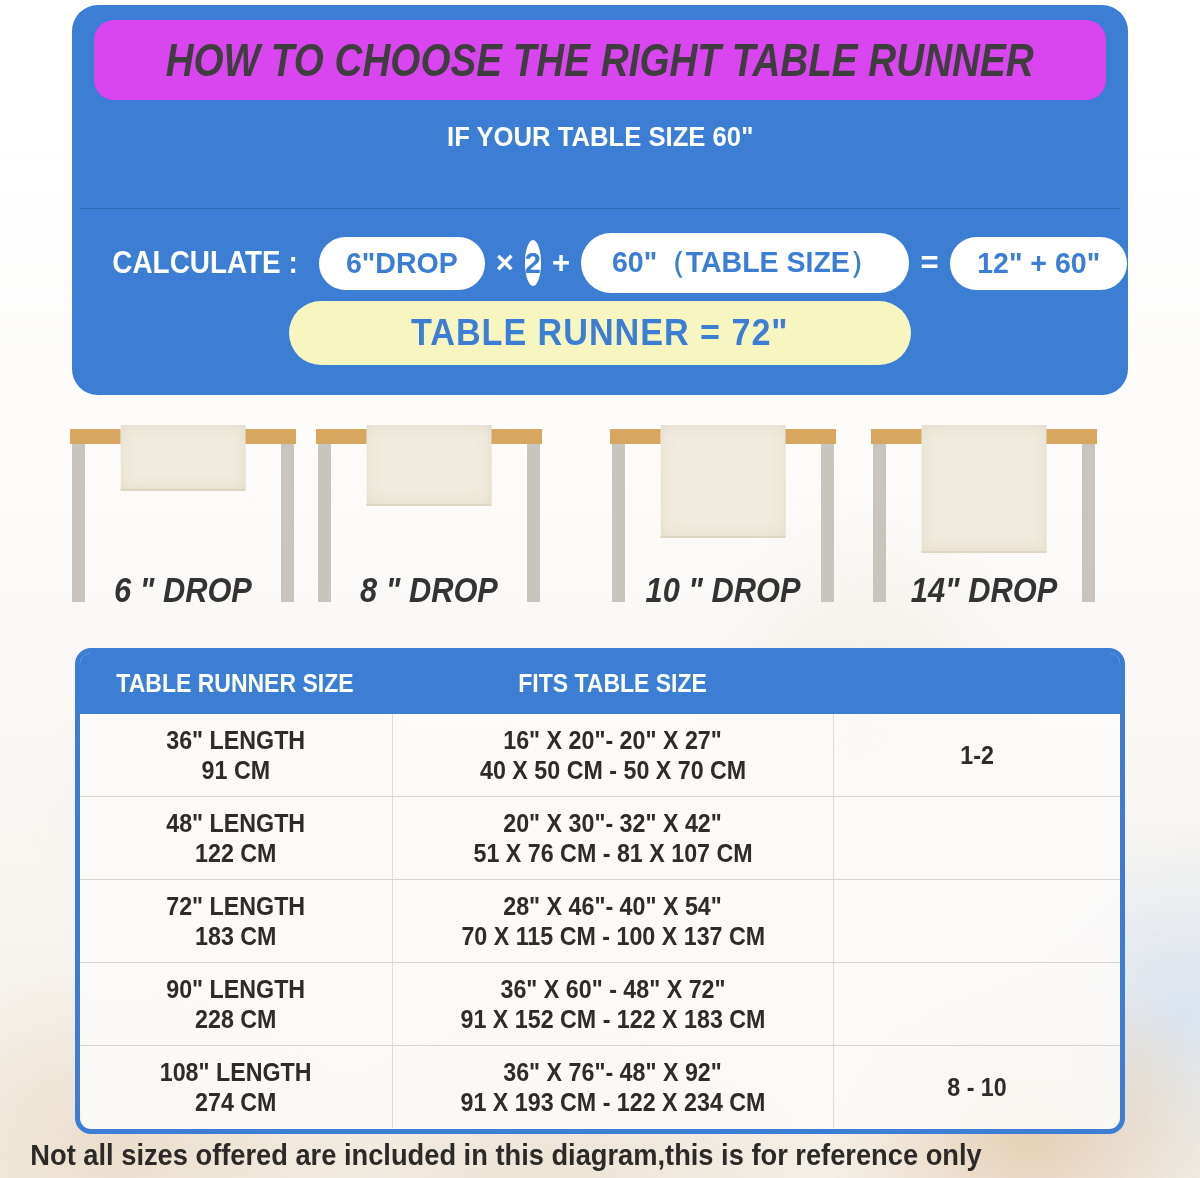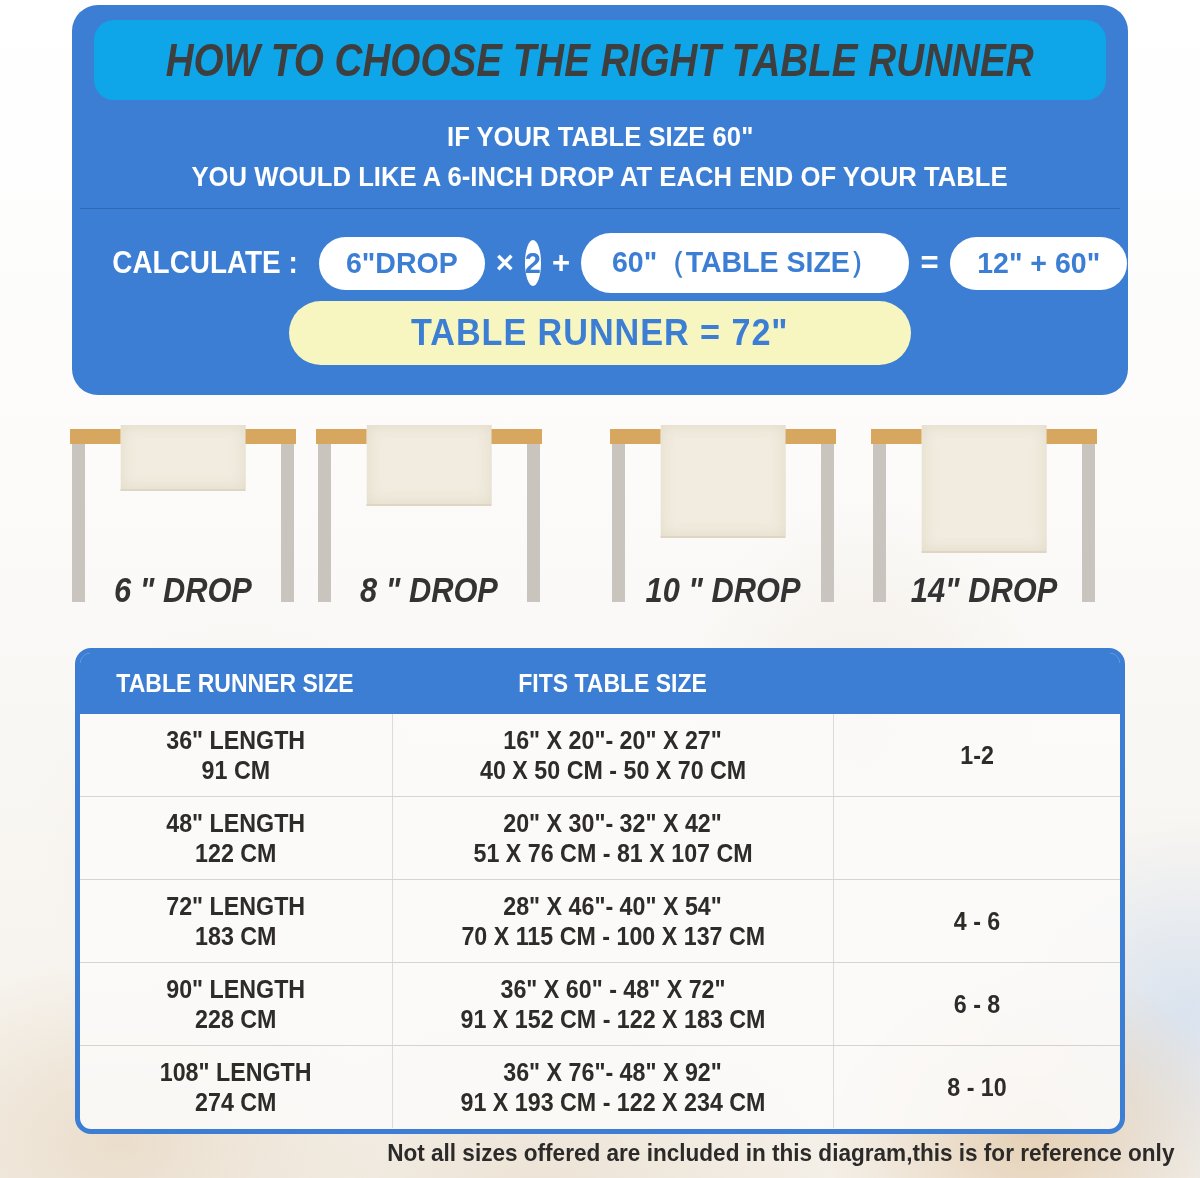--- a/index.html
+++ b/index.html
@@ -13,21 +13,21 @@
       radial-gradient(480px 320px at 45% 102%, rgba(236,226,212,0.95), rgba(236,226,212,0) 72%),
       radial-gradient(260px 340px at 72% 62%, rgba(241,236,228,0.8), rgba(241,236,228,0) 70%),
       radial-gradient(300px 300px at 20% 70%, rgba(242,238,232,0.8), rgba(242,238,232,0) 70%),
       linear-gradient(#ffffff 0%, #fcfbfa 40%, #f5f1ea 100%);
   }
 
   
   .hero { position:absolute; left:72px; top:5px; width:1056px; height:390px;
           background:#3b7ed4; border-radius:26px; }
   .hero-card { position:absolute; left:22px; right:22px; top:15px; height:80px;
-          background:#0ea5e9; border-radius:20px; display:flex; align-items:center; justify-content:center; }
+          background:#d946ef; border-radius:20px; display:flex; align-items:center; justify-content:center; }
   .hero-title { font-style:italic; font-weight:900; font-size:46px; color:#3f3e3e;
           letter-spacing:0px; white-space:nowrap; transform:scaleX(0.84); }
   .hero-sub { position:absolute; left:0; right:0; text-align:center; color:#ffffff;
           font-weight:700; font-size:27px; }
   .hero-sub .t { display:inline-block; transform:scaleX(0.95); white-space:nowrap; }
   .sub1 { top:117px; }
   .sub2 { top:157px; }
   .hero-divider { position:absolute; top:203px; left:8px; right:8px; height:1px;
           background:rgba(25,65,125,0.35); }
   .calc-row { position:absolute; top:229px; left:0; right:11px; height:58px;
@@ -74,38 +74,35 @@
   .c1 { width:30%; }  .c2 { width:42.5%; }  .c3 { width:27.5%; }
   .size-body { height:414px; display:flex; flex-direction:column; }
   .size-row { flex:1; display:flex; align-items:stretch; }
   .size-row + .size-row { border-top:1px solid rgba(130,124,116,0.3); }
   .cell { display:flex; flex-direction:column; align-items:center; justify-content:center;
           text-align:center; color:#2e2b29; font-weight:700; font-size:25px; line-height:1.22; }
   .cell .t { display:inline-block; transform:scaleX(0.93); white-space:nowrap; }
   .cell.c2 { border-left:1px solid rgba(130,124,116,0.25); border-right:1px solid rgba(130,124,116,0.25); }
 
   
-  .footer-note { position:absolute; top:1139px; left:0; width:100%; text-align:right;
-          font-weight:700; font-size:24px; color:#2b2a28; }
+  .footer-note { position:absolute; top:1139px; left:0; width:100%; text-align:left;
+          font-weight:700; font-size:29px; color:#2b2a28; }
   .footer-note .t { display:inline-block; transform:scaleX(0.94); white-space:nowrap; }
 </style>
 </head>
 <body>
 
 <div class="stage">
 
   <div class="hero">
     <div class="hero-card">
       <div class="hero-title">HOW TO CHOOSE THE RIGHT TABLE RUNNER</div>
     </div>
     <div class="hero-sub sub1">
       <span class="t">IF YOUR TABLE SIZE 60"</span>
-    </div>
-    <div class="hero-sub sub2">
-      <span class="t">YOU WOULD LIKE A 6-INCH DROP AT EACH END OF YOUR TABLE</span>
     </div>
     <div class="hero-divider"></div>
 
     <div class="calc-row">
       <span class="calc-label">CALCULATE :</span>
       <span class="pill"><span class="t">6"DROP</span></span>
       <span class="op">×</span>
       <span class="circle">2</span>
       <span class="op">+</span>
       <span class="pill"><span class="t">60"（TABLE SIZE）</span></span>
@@ -181,37 +178,31 @@
 
       <div class="size-row">
         <div class="cell c1">
           <span class="t">72" LENGTH</span>
           <span class="t">183 CM</span>
         </div>
         <div class="cell c2">
           <span class="t">28" X 46"- 40" X 54"</span>
           <span class="t">70 X 115 CM - 100 X 137 CM</span>
         </div>
-        <div class="cell c3">
-          <span class="t">4 - 6</span>
-        </div>
       </div>
 
       <div class="size-row">
         <div class="cell c1">
           <span class="t">90" LENGTH</span>
           <span class="t">228 CM</span>
         </div>
         <div class="cell c2">
           <span class="t">36" X 60" - 48" X 72"</span>
           <span class="t">91 X 152 CM - 122 X 183 CM</span>
         </div>
-        <div class="cell c3">
-          <span class="t">6 - 8</span>
-        </div>
       </div>
 
       <div class="size-row">
         <div class="cell c1">
           <span class="t">108" LENGTH</span>
           <span class="t">274 CM</span>
         </div>
         <div class="cell c2">
           <span class="t">36" X 76"- 48" X 92"</span>
           <span class="t">91 X 193 CM - 122 X 234 CM</span>

